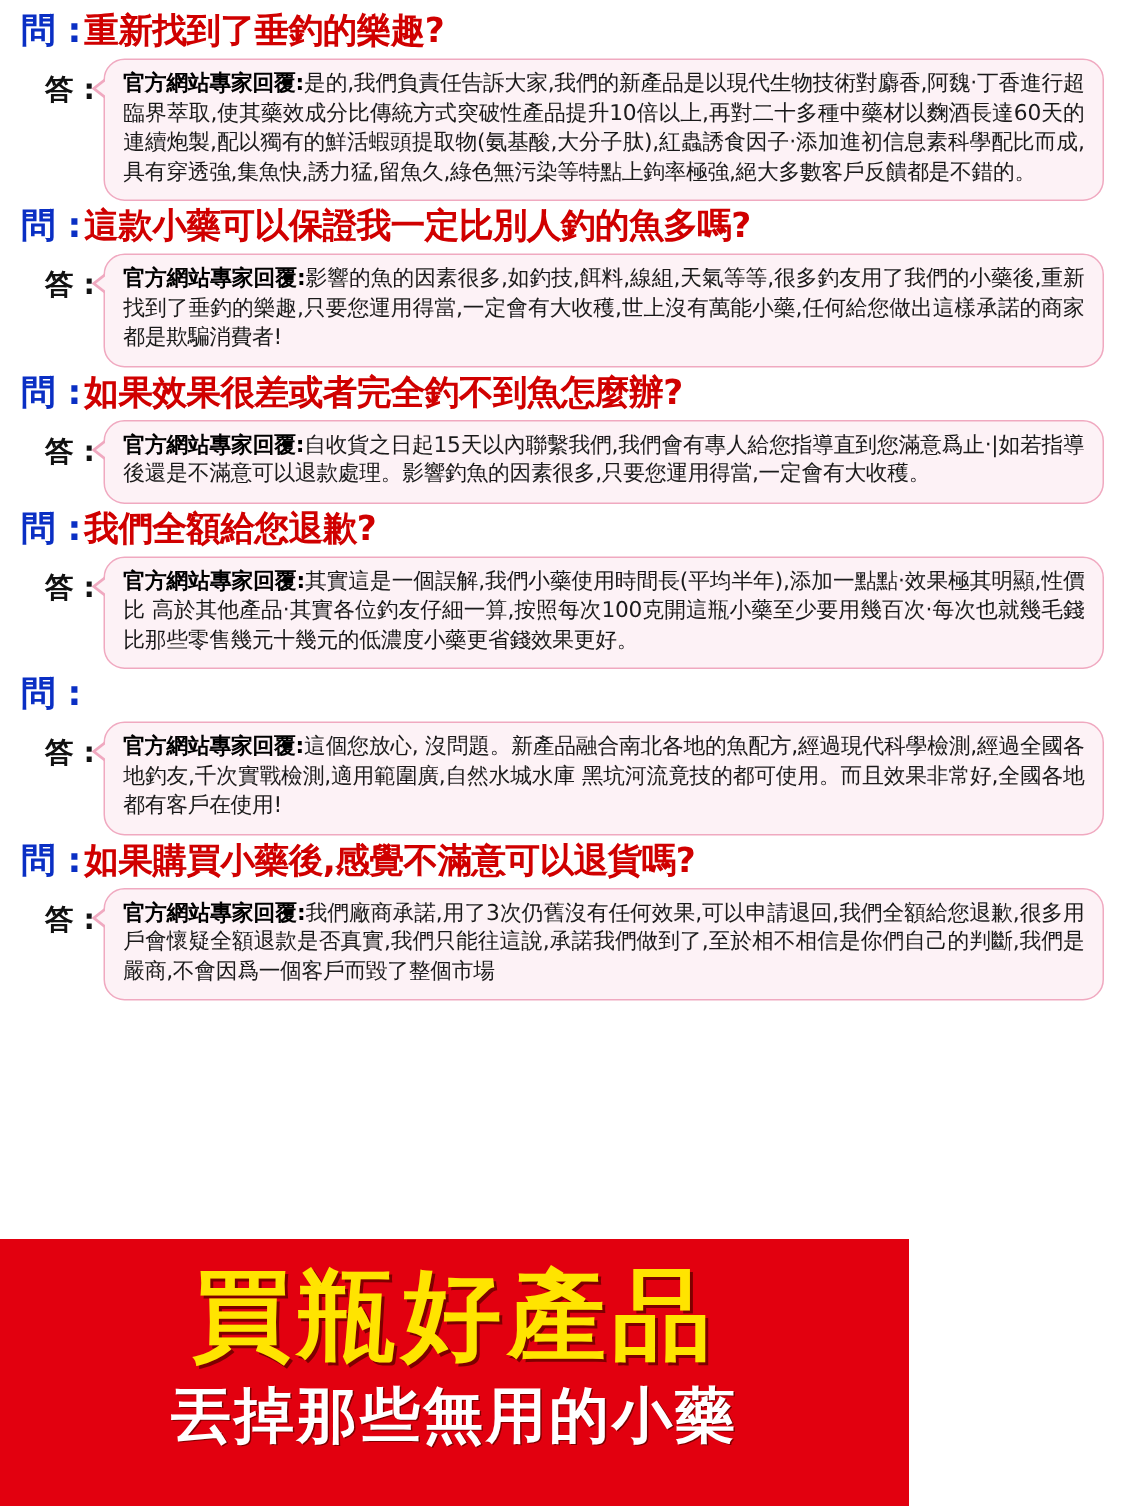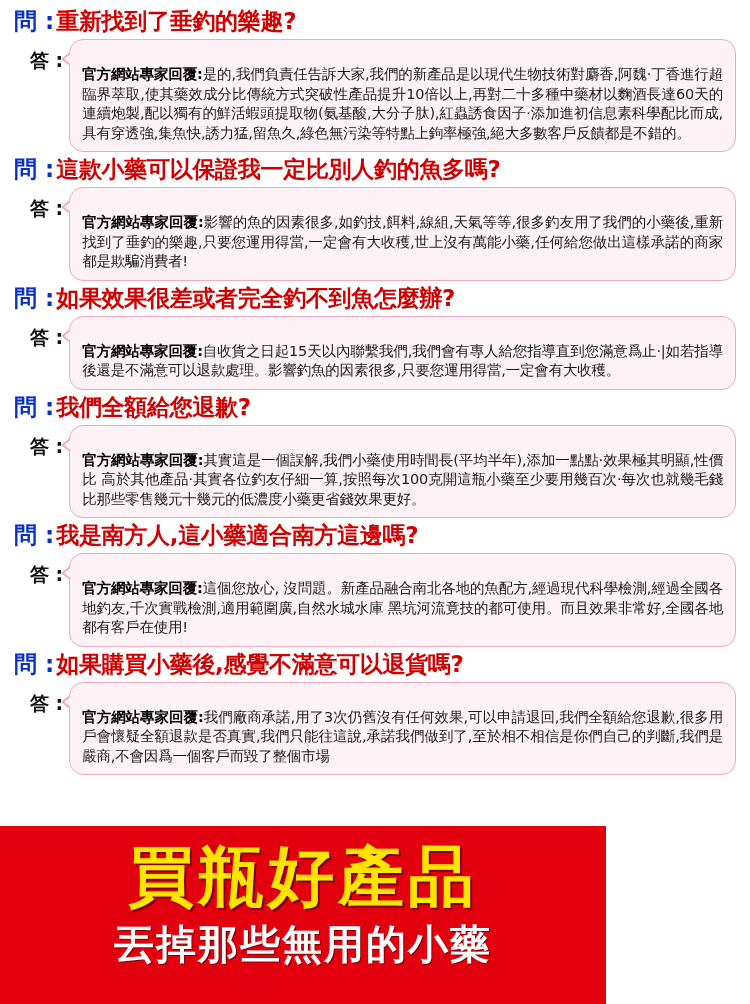--- a/index.html
+++ b/index.html
@@ -56,21 +56,21 @@
     white-space: nowrap;
     padding: 10px 6px 0 16px;
     flex: 0 0 auto;
   }
   .bubble {
     flex: 1 1 auto;
     position: relative;
     border: 1.5px solid #f0a9c0;
     border-radius: 14px;
     background: #fdf2f6;
-    padding: 25px 12px 8px 12px;
+    padding: 7px 12px 8px 12px;
     box-sizing: border-box;
   }
   .bubble:before {
     content: "";
     position: absolute;
     left: -9px;
     top: 12px;
     width: 0;
     height: 0;
     border-top: 7px solid transparent;
@@ -181,21 +181,20 @@
       <span class="a-label">答 :</span>
       <div class="bubble">
         <div class="a-body"><span class="expert">官方網站專家回覆:</span><span>其實這是一個誤解,我們小藥使用時間長(平均半年),添加一點點‧效果極其明顯,性價比 高於其他產品‧其實各位釣友仔細一算,按照每次100克開這瓶小藥至少要用幾百次‧每次也就幾毛錢比那些零售幾元十幾元的低濃度小藥更省錢效果更好。</span></div>
       </div>
     </div>
   </div>
 
   <div class="faq-block">
     <div class="q-row">
       <span class="q-label">問 :</span>
-      <span class="q-text">我是南方人,這小藥適合南方這邊嗎?</span>
     </div>
     <div class="a-row">
       <span class="a-label">答 :</span>
       <div class="bubble">
         <div class="a-body"><span class="expert">官方網站專家回覆:</span><span>這個您放心, 沒問題。新產品融合南北各地的魚配方,經過現代科學檢測,經過全國各地釣友,千次實戰檢測,適用範圍廣,自然水城水庫 黑坑河流竟技的都可使用。而且效果非常好,全國各地都有客戶在使用!</span></div>
       </div>
     </div>
   </div>
 
   <div class="faq-block">

